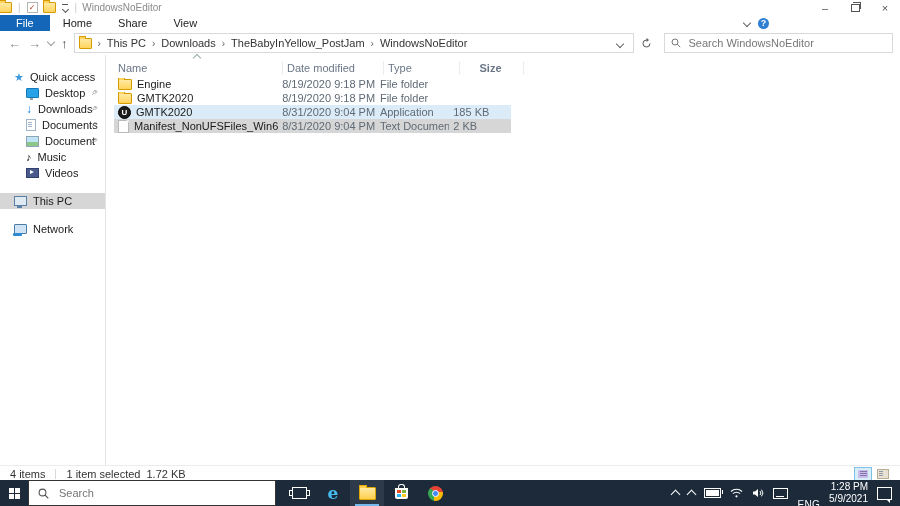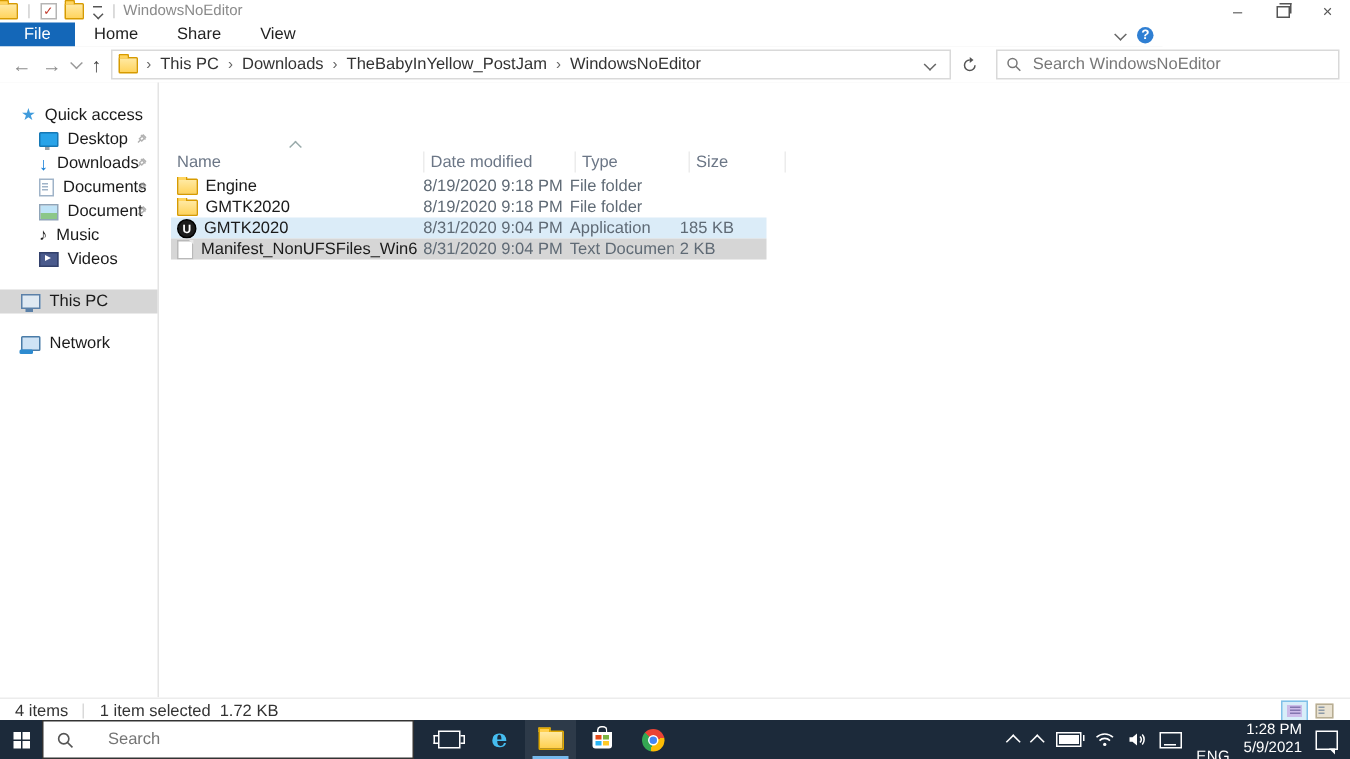--- a/index.html
+++ b/index.html
@@ -67,26 +67,26 @@
   .icn-pic{width:11px;height:9px;background:linear-gradient(#bfe3f7 55%,#8cc788 55%);border:1px solid #8fa4b8;}
   .icn-music{color:#222;font-size:11px;line-height:1;}
   .icn-video{width:11px;height:8px;background:#4a5a8c;border:1px solid #32406b;position:relative;}
   .icn-video::after{content:"";position:absolute;left:3px;top:1px;border-left:4px solid #fff;border-top:2px solid transparent;border-bottom:2px solid transparent;}
   .icn-pc{width:11px;height:8px;background:#dfe9f2;border:1px solid #5b80a8;position:relative;}
   .icn-pc::after{content:"";position:absolute;left:2px;bottom:-3px;width:5px;height:2px;background:#5b80a8;}
   .icn-net{width:11px;height:8px;background:#cfe3f5;border:1px solid #4a7ca8;border-radius:1px;position:relative;}
   .icn-net::after{content:"";position:absolute;left:-2px;bottom:-3px;width:9px;height:3px;background:#2e8bd0;border-radius:1px;}
   
   #filepane{flex:1;position:relative;padding:4px 0 0 8px;}
-  .cols{display:flex;height:18px;align-items:center;color:#6b7686;position:relative;margin-top:40px;}
+  .cols{display:flex;height:18px;align-items:center;color:#6b7686;position:relative;}
   .col{padding-left:4px;border-right:1px solid #ececec;height:14px;display:flex;align-items:center;position:relative;}
   .col.c-name{width:164px;}
   .col.c-date{width:96px;}
   .col.c-type{width:71px;}
-  .col.c-size{width:53px;justify-content:flex-start;padding-right:6px;}
+  .col.c-size{width:53px;justify-content:center;padding-right:6px;font-weight:bold;}
   .sort-caret{position:absolute;left:80px;top:-6px;width:5px;height:5px;border-right:1px solid #9aa;border-bottom:1px solid #9aa;transform:rotate(-135deg);}
   .frow{display:flex;height:14px;align-items:center;width:397px;}
   .frow.hover{background:#dbecf8;}
   .frow.selected{background:#d6d6d6;}
   .fcell{padding-left:4px;white-space:nowrap;overflow:hidden;}
   .fc-name{width:164px;display:flex;align-items:center;gap:5px;color:#1a1a1a;}
   .fc-date{width:96px;color:#5f6a75;}
   .fc-type{width:71px;color:#5f6a75;}
   .fc-size{width:53px;color:#5f6a75;text-align:left;padding-right:6px;}
   .icn-folder{width:12px;height:9px;background:linear-gradient(#ffe9a2,#ffd45e);border:1px solid #d79b00;border-radius:1px;position:relative;flex:0 0 12px;}
@@ -103,21 +103,21 @@
   .view-btn.active{background:#d8eef9;border-color:#7fc0e8;}
   .vb-list{width:10px;height:8px;background:linear-gradient(#cbb7e8 0 100%);position:relative;opacity:.9;}
   .vb-list::after{content:"";position:absolute;left:2px;top:1px;width:7px;height:1px;background:#7a6aa8;box-shadow:0 2px 0 #7a6aa8,0 4px 0 #7a6aa8;}
   .vb-details{width:10px;height:8px;background:#e9e2d2;position:relative;border:1px solid #b7ad93;}
   .vb-details::after{content:"";position:absolute;left:1px;top:1px;width:4px;height:1px;background:#8d9aa8;box-shadow:0 2px 0 #8d9aa8,0 4px 0 #8d9aa8;}
   
   #taskbar{position:absolute;left:0;top:480px;width:900px;height:26px;background:#1c2a3a;display:flex;align-items:stretch;}
   .start-btn{width:28px;display:flex;align-items:center;justify-content:center;}
   .win-logo{display:grid;grid-template-columns:5px 5px;grid-template-rows:5px 5px;gap:1px;}
   .win-logo span{background:#fff;}
-  .tb-search{width:228px;background:#fff;display:flex;align-items:center;gap:21px;padding:0 9px;border:1px solid #333;}
+  .tb-search{width:228px;background:#fff;display:flex;align-items:center;gap:8px;padding:0 9px;border:1px solid #333;}
   .tb-search input{border:none;outline:none;flex:1;font-size:11px;font-family:inherit;color:#444;background:transparent;}
   .tb-icons{display:flex;margin-left:6px;}
   .tb-btn{width:34px;display:flex;align-items:center;justify-content:center;position:relative;}
   .tb-btn.active{background:rgba(255,255,255,.08);}
   .tb-btn.active::after{content:"";position:absolute;left:5px;right:5px;bottom:0;height:2px;background:#76b9ed;}
   .taskview{width:13px;height:10px;border:1px solid #fff;position:relative;}
   .taskview::before{content:"";position:absolute;left:-4px;top:2px;width:2px;height:4px;border:1px solid #fff;border-right:none;}
   .taskview::after{content:"";position:absolute;right:-4px;top:2px;width:2px;height:4px;border:1px solid #fff;border-left:none;}
   .ie-e{color:#45bdf0;font-size:17px;font-weight:bold;line-height:1;font-family:"DejaVu Serif",serif;}
   .tb-folder{width:15px;height:11px;background:linear-gradient(#ffe9a2,#ffcf4d);border:1px solid #e0a800;border-radius:1px;position:relative;}

